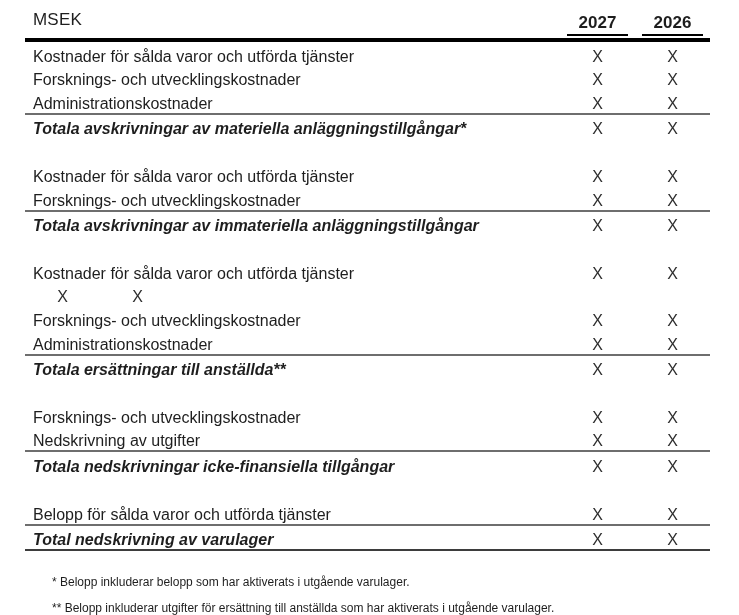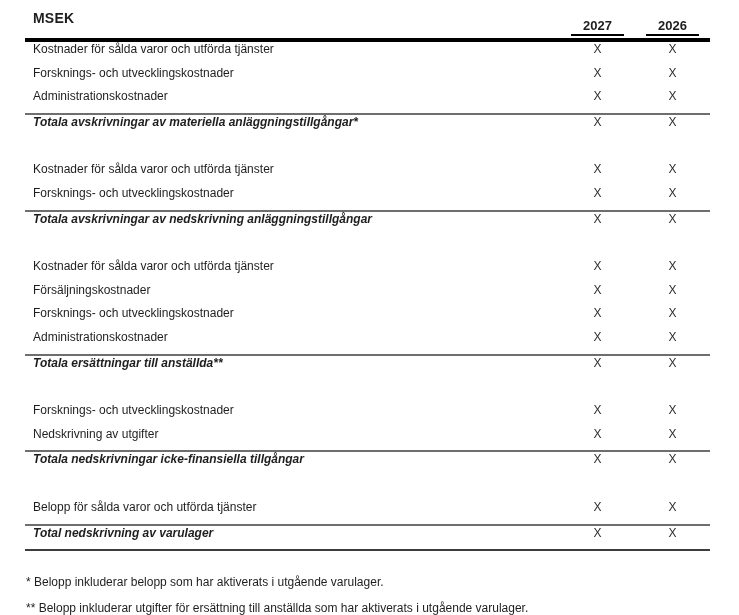--- a/index.html
+++ b/index.html
@@ -24,47 +24,47 @@
     width:685px;
   }
   .header-row{
     display:flex;
     align-items:flex-end;
     height:26px;
   }
   .unit{
     flex:1;
     align-self:flex-start;
-    font-weight:700;
-    font-size:14px;
+    font-weight:400;
+    font-size:17px;
     letter-spacing:.2px;
     padding-left:8px;
   }
   .yearcell{
     width:75px;
     display:flex;
     justify-content:center;
   }
   .year{
     font-weight:700;
-    font-size:13px;
+    font-size:17px;
     border-bottom:2px solid var(--rule-header);
     padding:0 12px 1px 12px;
   }
   .rule-header{
     height:4px;
     background:var(--rule-header);
     margin-top:2px;
   }
   .section + .section{margin-top:24px;}
   .row{
     display:flex;
-    align-items:flex-start;
+    align-items:flex-end;
     height:23.6px;
-    font-size:12px;
+    font-size:16px;
     white-space:nowrap;
   }
   .row .label{
     flex:1;
     padding-left:8px;
     overflow:hidden;
   }
   .row .val{
     width:75px;
     text-align:center;
@@ -74,21 +74,21 @@
     border-top:2px solid var(--rule-section);
   }
   .row.total .label{
     font-weight:700;
     font-style:italic;
   }
   .section:last-child .row.total{
     border-bottom:2px solid var(--rule-final);
   }
   .footnotes{
-    margin:24px 0 0 26px;
+    margin:24px 0 0 52px;
     font-size:12px;
   }
   .footnotes p{
     margin:0 0 12px 0;
     line-height:14px;
   }
 </style>
 </head>
 <body>
 
@@ -131,33 +131,32 @@
     <div class="label">Kostnader för sålda varor och utförda tjänster</div>
     <div class="val">X</div>
     <div class="val">X</div>
   </div>
         <div class="row">
     <div class="label">Forsknings- och utvecklingskostnader</div>
     <div class="val">X</div>
     <div class="val">X</div>
   </div>
         <div class="row total">
-    <div class="label">Totala avskrivningar av nedskrivning anläggningstillgångar</div>
+    <div class="label">Totala avskrivningar av immateriella anläggningstillgångar</div>
     <div class="val">X</div>
     <div class="val">X</div>
   </div>
       </div>
       <div class="section">
         <div class="row">
     <div class="label">Kostnader för sålda varor och utförda tjänster</div>
     <div class="val">X</div>
     <div class="val">X</div>
   </div>
         <div class="row">
-    <div class="label">Försäljningskostnader</div>
     <div class="val">X</div>
     <div class="val">X</div>
   </div>
         <div class="row">
     <div class="label">Forsknings- och utvecklingskostnader</div>
     <div class="val">X</div>
     <div class="val">X</div>
   </div>
         <div class="row">
     <div class="label">Administrationskostnader</div>

